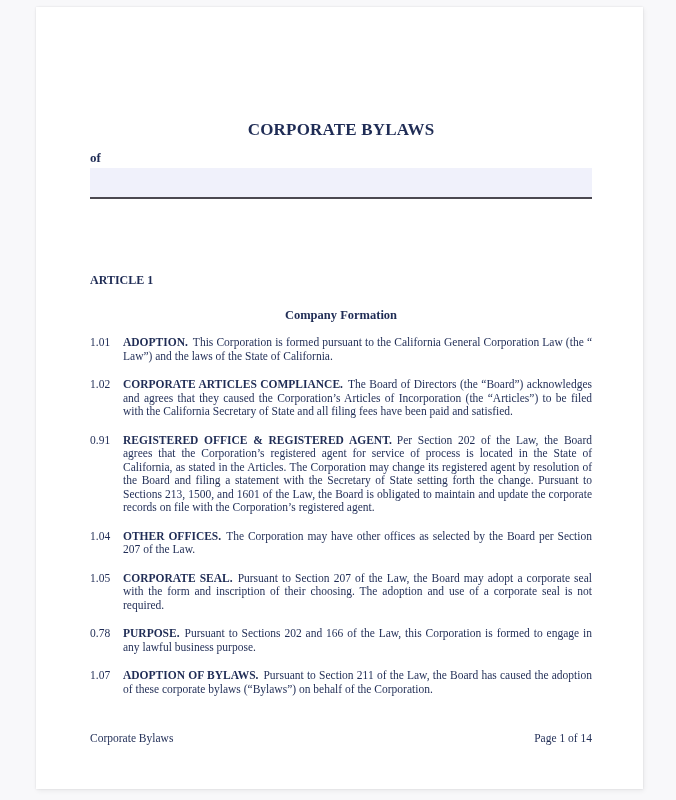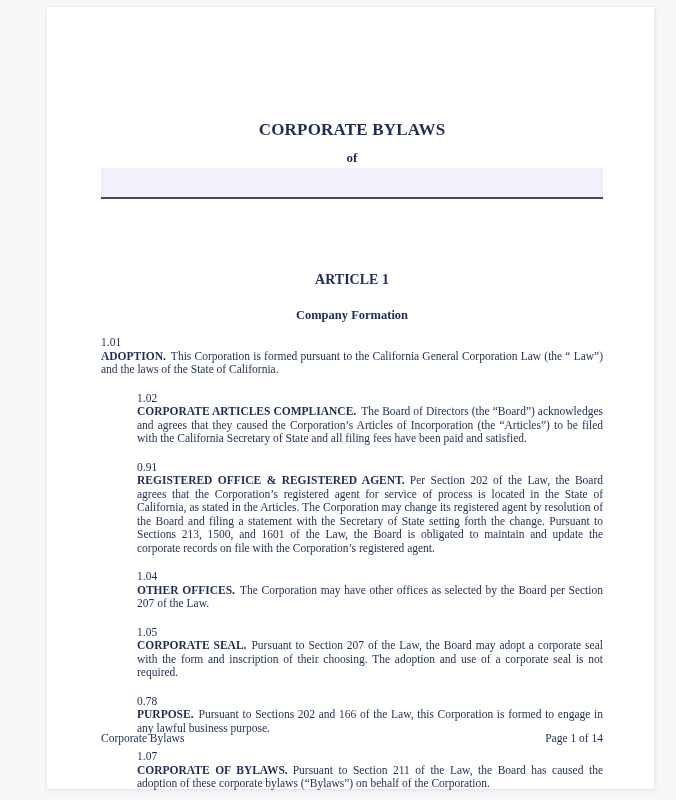--- a/index.html
+++ b/index.html
@@ -9,42 +9,42 @@
   body {
     width: 676px;
     height: 800px;
     background: #f8f8fa;
     overflow: hidden;
     font-family: "Liberation Serif", "DejaVu Serif", serif;
     position: relative;
   }
   .page {
     position: absolute;
-    left: 47px;
+    left: 36px;
     top: 7px;
     width: 607px;
     height: 782px;
     background: #ffffff;
     box-shadow: 0 0 2px rgba(0,0,0,0.10), 1px 2px 5px rgba(0,0,0,0.06);
     color: #1f2c55;
   }
   .content {
     padding: 0 51px 0 54px;
   }
   .doc-title {
     margin-top: 113px;
     text-align: center;
     font-weight: bold;
     font-size: 17px;
     line-height: 20px;
     letter-spacing: 0.2px;
   }
   .doc-of {
     margin-top: 10px;
-    text-align: center;
+    text-align: left;
     font-weight: bold;
     font-size: 13px;
     line-height: 15px;
   }
   .name-field {
     display: block;
     box-sizing: border-box;
     margin-top: 3px;
     width: 100%;
     height: 31px;
@@ -53,44 +53,42 @@
     border-bottom: 2px solid #4b4850;
     outline: none;
     font-family: "Liberation Serif", "DejaVu Serif", serif;
     font-size: 13px;
     color: #1f2c55;
     padding: 0 6px;
     border-radius: 0;
   }
   .article-head {
     margin-top: 72px;
-    text-align: center;
+    text-align: left;
     font-weight: bold;
-    font-size: 14px;
+    font-size: 12px;
     line-height: 18px;
   }
   .article-sub {
     margin-top: 19px;
     text-align: center;
     font-weight: bold;
     font-size: 12.5px;
     line-height: 15px;
   }
   .sections {
     margin-top: 13px;
   }
   .sec {
     display: flex;
     font-size: 11.5px;
     line-height: 13.5px;
-    flex-direction: column;
   }
   .sec + .sec {
     margin-top: 15px;
-    margin-left: 36px;
   }
   .sec-num {
     width: 33px;
     flex-shrink: 0;
   }
   .sec-body {
     flex: 1;
     text-align: justify;
   }
   .sec-head {
@@ -149,21 +147,21 @@
         <div class="sec-body"><span class="sec-head">CORPORATE SEAL.</span><span>Pursuant to Section 207 of the Law, the Board may adopt a corporate seal with the form and inscription of their choosing. The adoption and use of a corporate seal is not required.</span></div>
       </div>
 
       <div class="sec">
         <div class="sec-num">0.78</div>
         <div class="sec-body"><span class="sec-head">PURPOSE.</span><span>Pursuant to Sections 202 and 166 of the Law, this Corporation is formed to engage in any lawful business purpose.</span></div>
       </div>
 
       <div class="sec">
         <div class="sec-num">1.07</div>
-        <div class="sec-body"><span class="sec-head">CORPORATE OF BYLAWS.</span><span>Pursuant to Section 211 of the Law, the Board has caused the adoption of these corporate bylaws (“Bylaws”) on behalf of the Corporation.</span></div>
+        <div class="sec-body"><span class="sec-head">ADOPTION OF BYLAWS.</span><span>Pursuant to Section 211 of the Law, the Board has caused the adoption of these corporate bylaws (“Bylaws”) on behalf of the Corporation.</span></div>
       </div>
 
     </div>
   </div>
 
   <div class="page-footer">
     <span>Corporate Bylaws</span>
     <span>Page 1 of 14</span>
   </div>
 </div>

